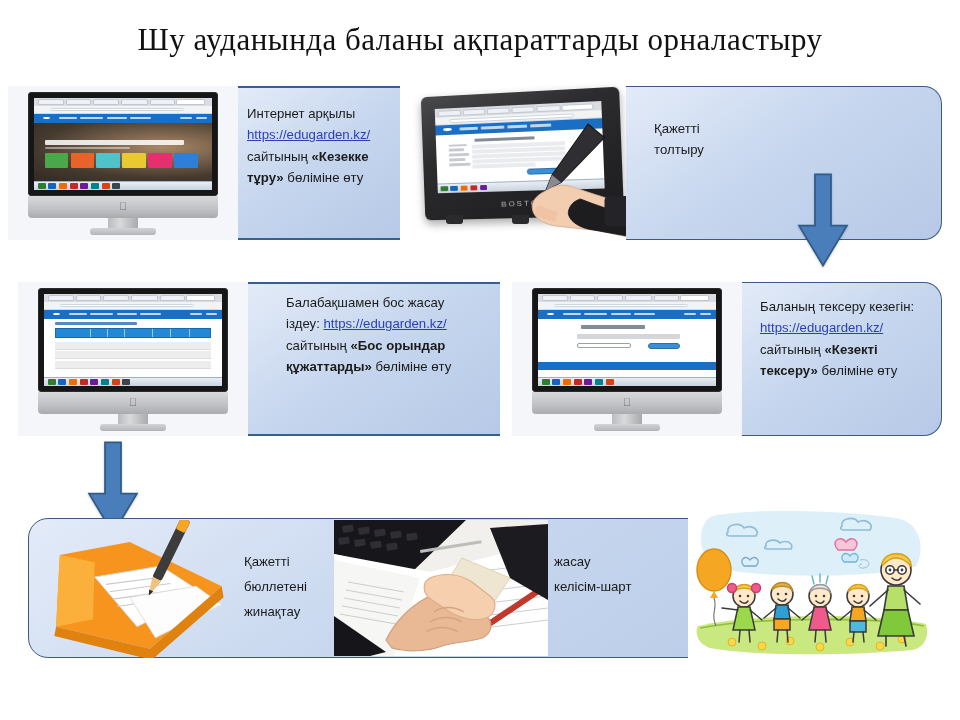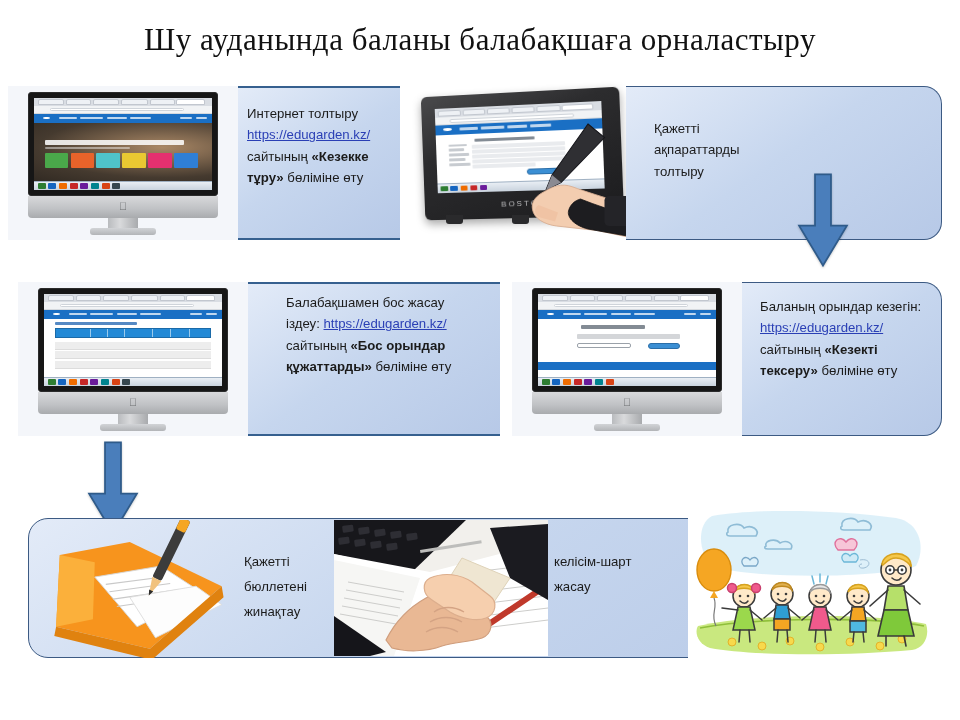--- a/index.html
+++ b/index.html
@@ -140,21 +140,21 @@
   .shake{position:absolute;overflow:hidden;background:#0e0e12;}
 
   
   .kids{position:absolute;overflow:hidden;background:#ffffff;}
 </style>
 </head>
 <body>
 
 <div class="page">
 
-  <div class="title">Шу ауданында баланы балабақшаға орналастыру</div>
+  <div class="title">Шу ауданында баланы ақпараттарды орналастыру</div>
 
   <div class="panel sq noborder" style="left:8px;top:86px;width:232px;height:154px;background:#f4f6fa;border-top:none;"></div>
 
   <div class="imac" style="left:28px;top:92px;width:190px;height:142px;">
     <div class="bezel" style="height:104px;"></div>
     <div class="screen" style="left:6px;top:6px;width:178px;height:92px;">
       <div class="chrome-tabs">
         <i style="left:2%;width:15%;"></i>
           <i style="left:18%;width:14%;"></i>
         <i style="left:33%;width:15%;"></i>
@@ -200,21 +200,21 @@
     </div>
     <div class="chin" style="top:104px;width:190px;height:22px;"></div>
     <div class="logo" style="left:91px;top:109px;"></div>
     <div class="neck" style="left:80px;top:126px;width:30px;height:12px;"></div>
     <div class="foot" style="left:62px;top:136px;width:66px;height:7px;"></div>
   </div>
 
   <div class="panel sq" style="left:238px;top:86px;width:162px;height:154px;border-left:none;border-right:none;
               border-top:2.5px solid #36608f;border-bottom:2.5px solid #36608f;"></div>
   <div class="txt" style="left:247px;top:103px;width:148px;">
-    <span>Интернет толтыру</span>
+    <span>Интернет арқылы</span>
     <a class="lnk" href="#">https://edugarden.kz/</a>
     <span>сайтының </span><b>«Кезекке тұру»</b><span> бөліміне өту</span>
   </div>
 
   <div class="tablet" style="left:420px;top:92px;width:200px;height:126px;">
     <div class="body"></div>
     <div class="scr">
       <div class="chrome-tabs" style="height:11%;">
         <i style="left:2%;width:14%;"></i>
           <i style="left:17%;width:14%;"></i>
@@ -266,21 +266,20 @@
     <path d="M72 96 L80 76 L92 86 Z" fill="#8a8a92"></path>
     <path d="M70 98 C58 104 52 112 54 122 C56 134 70 142 86 144 L140 150 L178 158 L200 160 L200 120 L170 112 C150 106 124 98 108 92 C92 86 80 92 70 98 Z" fill="#f3cdb0" stroke="#d8ae92" stroke-width="1.2"></path>
     <path d="M62 116 C56 120 56 128 62 132 L84 138 L88 126 Z" fill="#f0c3a4"></path>
     <path d="M118 108 C138 116 162 124 184 130 L184 158 L128 148 C112 144 100 134 102 124 C104 116 110 110 118 108 Z" fill="#1d1d20" stroke="#0d0d10" stroke-width="1"></path>
     <rect x="150" y="104" width="50" height="40" rx="6" fill="#242428"></rect>
   </svg>
 
   <div class="panel round-r" style="left:626px;top:86px;width:316px;height:154px;border-left:none;"></div>
   <div class="txt" style="left:654px;top:118px;width:160px;">
     <div>Қажетті</div>
-    <div>ақпараттарды</div>
     <div>толтыру</div>
   </div>
 
   <svg class="arrow-down" viewBox="0 0 70 110" style="left:792px;top:162px;width:62px;height:122px;">
     <polygon points="26,0 44,0 44,58 62,58 35,103 8,58 26,58" fill="#4a7ebb" stroke="#2f5b8a" stroke-width="2"></polygon>
   </svg>
 
   <div class="panel sq noborder" style="left:18px;top:282px;width:232px;height:154px;background:#f4f6fa;"></div>
 
   <div class="imac" style="left:38px;top:288px;width:190px;height:142px;">
@@ -389,21 +388,21 @@
       </div>
     </div>
     <div class="chin" style="top:104px;width:190px;height:22px;"></div>
     <div class="logo" style="left:91px;top:109px;"></div>
     <div class="neck" style="left:80px;top:126px;width:30px;height:12px;"></div>
     <div class="foot" style="left:62px;top:136px;width:66px;height:7px;"></div>
   </div>
 
   <div class="panel round-r" style="left:742px;top:282px;width:200px;height:154px;border-left:none;"></div>
   <div class="txt" style="left:760px;top:296px;width:172px;">
-    <span>Баланың орындар</span>
+    <span>Баланың тексеру</span>
     <span>кезегін:</span>
     <a class="lnk" href="#">https://edugarden.kz/</a>
     <span>сайтының </span><b>«Кезекті тексеру»</b><span> бөліміне өту</span>
   </div>
 
   <svg class="arrow-down" viewBox="0 0 70 110" style="left:82px;top:430px;width:62px;height:122px;">
     <polygon points="26,0 44,0 44,58 62,58 35,103 8,58 26,58" fill="#4a7ebb" stroke="#2f5b8a" stroke-width="2"></polygon>
   </svg>
 
   <div class="panel round-all" style="left:28px;top:518px;width:880px;height:140px;"></div>
@@ -482,22 +481,22 @@
                C136 122 120 122 108 126 C92 132 72 132 58 128 Z" fill="#e9b894" stroke="#cf9d7c" stroke-width="1.2"></path>
       <path d="M96 58 C110 52 126 54 138 62 L156 76 C164 82 162 94 152 98 C142 102 126 98 116 92
                L98 80 C88 74 88 62 96 58 Z" fill="#f6cfae" stroke="#dcae8d" stroke-width="1.2"></path>
       <path d="M100 92 C108 86 120 86 130 92" fill="none" stroke="#d4a384" stroke-width="1.4"></path>
       <path d="M96 102 C106 96 118 96 128 102" fill="none" stroke="#d4a384" stroke-width="1.4"></path>
       <path d="M92 112 C102 106 114 106 124 112" fill="none" stroke="#d4a384" stroke-width="1.4"></path>
     </svg>
   </div>
 
   <div class="txt" style="left:554px;top:549px;width:130px;line-height:1.9;">
+    <div>жасау</div>
     <div>келісім-шарт</div>
-    <div>жасау</div>
   </div>
 
   <div class="kids" style="left:688px;top:508px;width:248px;height:152px;">
     <svg viewBox="0 0 248 152" style="width:100%;height:100%;display:block;">
       <rect width="248" height="152" fill="#ffffff"></rect>
 
       <path d="M24 8 C70 0 150 2 208 10 C232 14 238 40 228 58 C200 70 60 72 26 58 C10 48 8 16 24 8 Z" fill="#d7edf8" opacity="0.85"></path>
 
       <g fill="none" stroke="#8fbcd6" stroke-width="1.6" stroke-linecap="round">
         <path d="M40 24 C38 16 52 14 56 20 C64 16 72 22 68 28 L42 28 C38 28 38 25 40 24 Z"></path>

